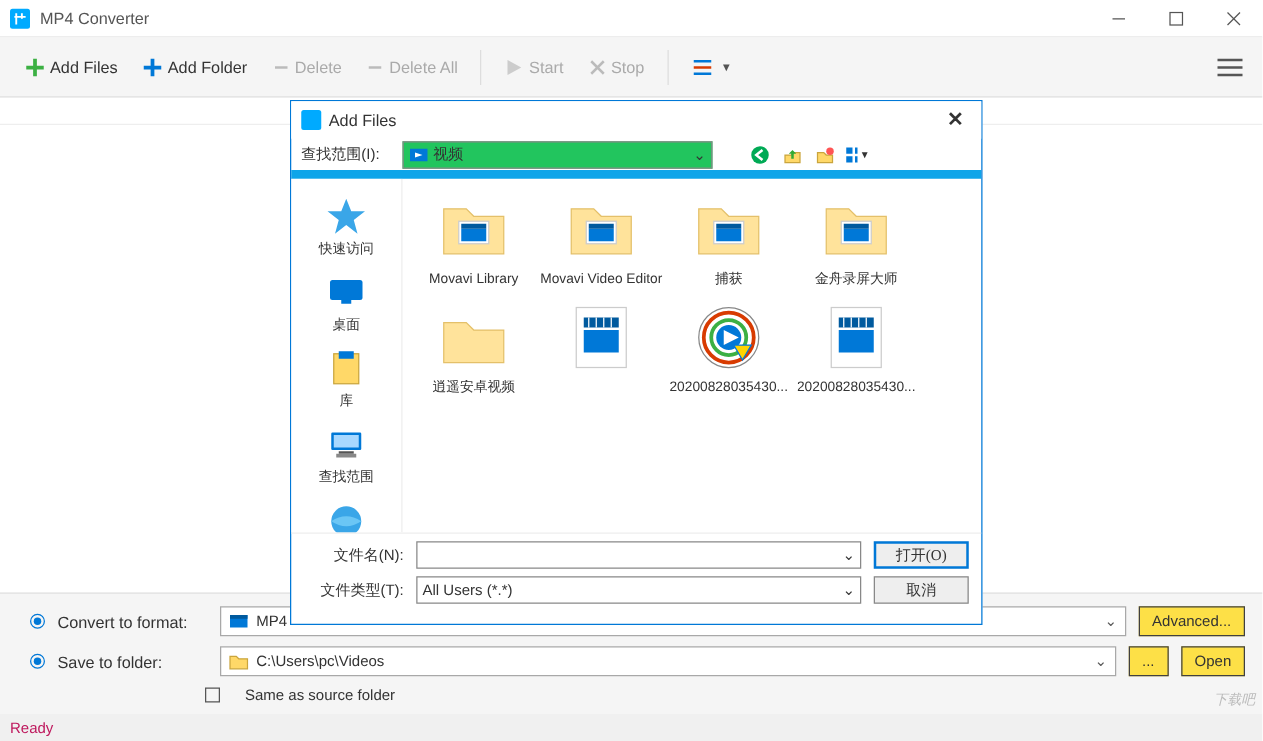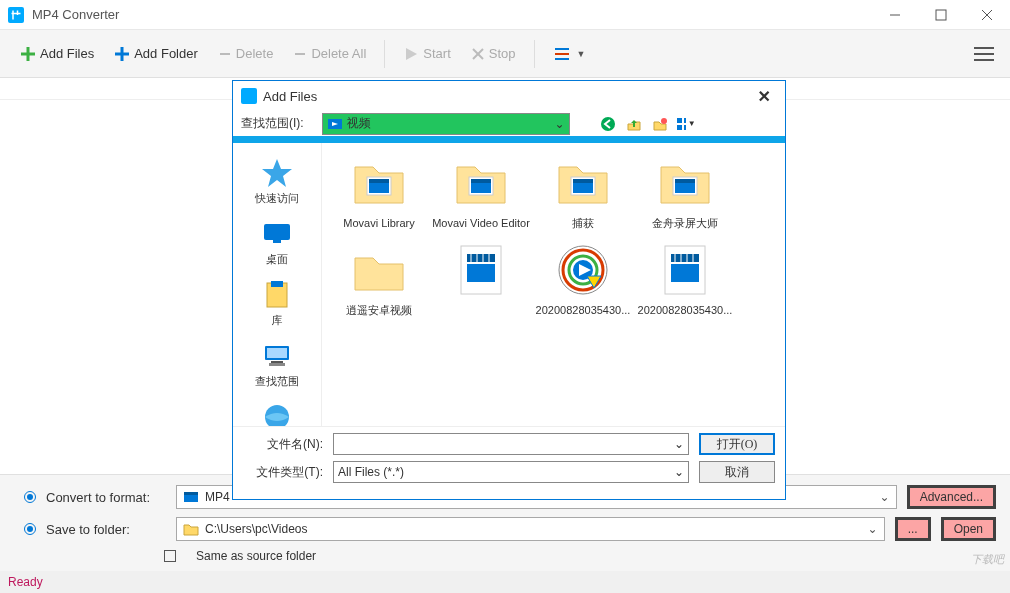--- a/index.html
+++ b/index.html
@@ -27,21 +27,21 @@
 .list-header .col-status { width: 170px; }
 
 
 .bottom-panel { position: absolute; bottom: 22px; left: 0; right: 0; background: #f5f5f5; border-top: 1px solid #e0e0e0; padding: 10px 14px 8px 24px; }
 .brow { display: flex; align-items: center; margin-bottom: 8px; gap: 10px; }
 .radio { width: 12px; height: 12px; border-radius: 50%; border: 1px solid #0078d7; display: inline-flex; align-items: center; justify-content: center; }
 .radio.checked::after { content: ""; width: 6px; height: 6px; background: #0078d7; border-radius: 50%; }
 .blabel { width: 120px; font-size: 13px; color: #333; }
 .combo, .pathbox { flex: 1; height: 24px; border: 1px solid #a8a8a8; background: #fff; display: flex; align-items: center; padding: 0 6px; font-size: 12px; }
 .combo .arrow, .pathbox .arrow { margin-left: auto; color: #555; }
-.btn { height: 24px; padding: 0 10px; border: 3px solid #404040; background: #fca5a5; font-size: 12px; display: flex; align-items: center; }
+.btn { height: 24px; padding: 0 10px; border: 1px solid #404040; background: #fde047; font-size: 12px; display: flex; align-items: center; }
 .chkrow { margin-left: 140px; display: flex; align-items: center; gap: 20px; font-size: 12px; }
 .chk { width: 12px; height: 12px; border: 1px solid #555; }
 
 
 .statusbar { position: absolute; bottom: 0; left: 0; right: 0; height: 22px; background: #f0f0f0; display: flex; align-items: center; padding: 0 8px; font-size: 12px; color: #be185d; }
 
 
 .dialog { position: absolute; left: 232px; top: 80px; width: 554px; height: 420px; background: #fff; border: 1px solid #0078d7; display: flex; flex-direction: column; }
 .dlg-title { height: 30px; background: #fff; display: flex; align-items: center; padding: 0 8px; }
 .dlg-title .title { margin-left: 6px; font-size: 13px; }
@@ -374,19 +374,19 @@
       <span class="dl">文件名(N):</span>
       <div class="di">
           <span></span>
           <span class="arrow">⌄</span>
         </div>
       <div class="db primary">打开(O)</div>
     </div>
     <div class="drow">
       <span class="dl">文件类型(T):</span>
       <div class="di">
-          <span>All Files (*.*)</span>
+          <span>All Users (*.*)</span>
           <span class="arrow">⌄</span>
         </div>
       <div class="db">取消</div>
     </div>
   </div>
 </div>
 
 </body></html>

